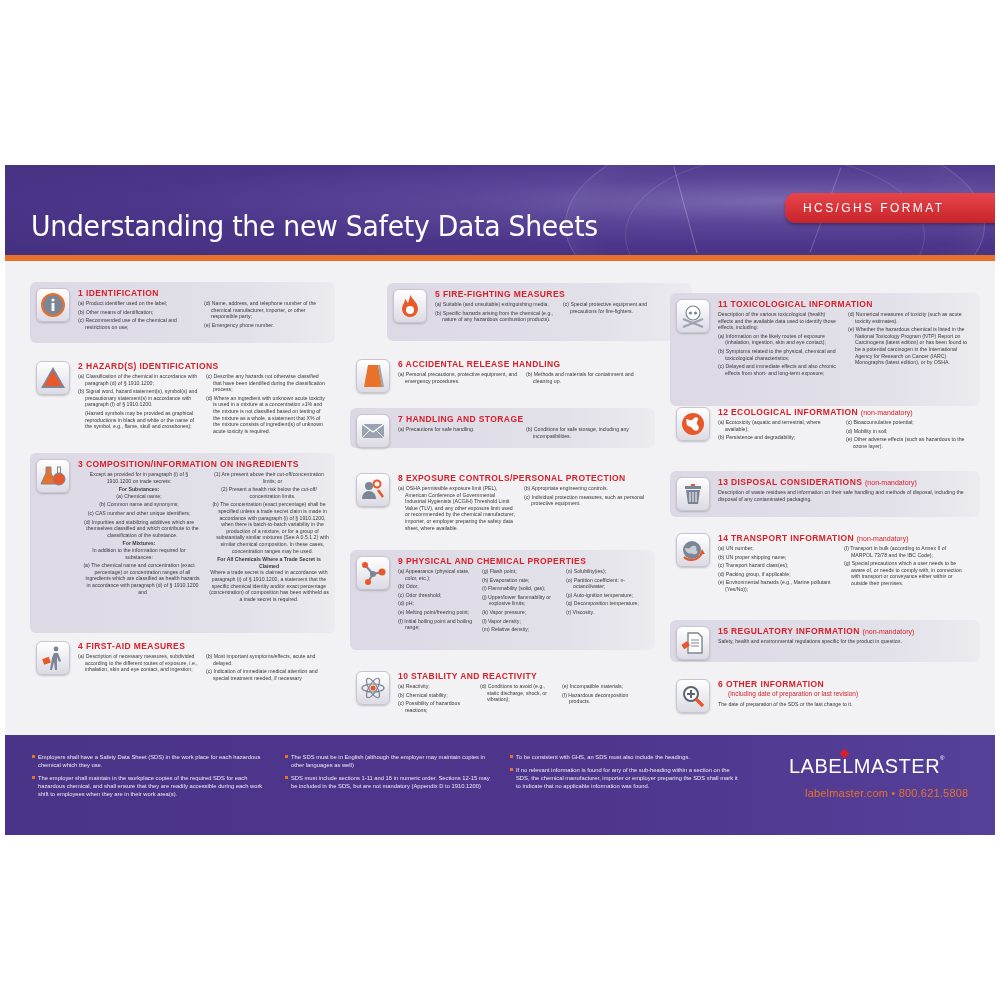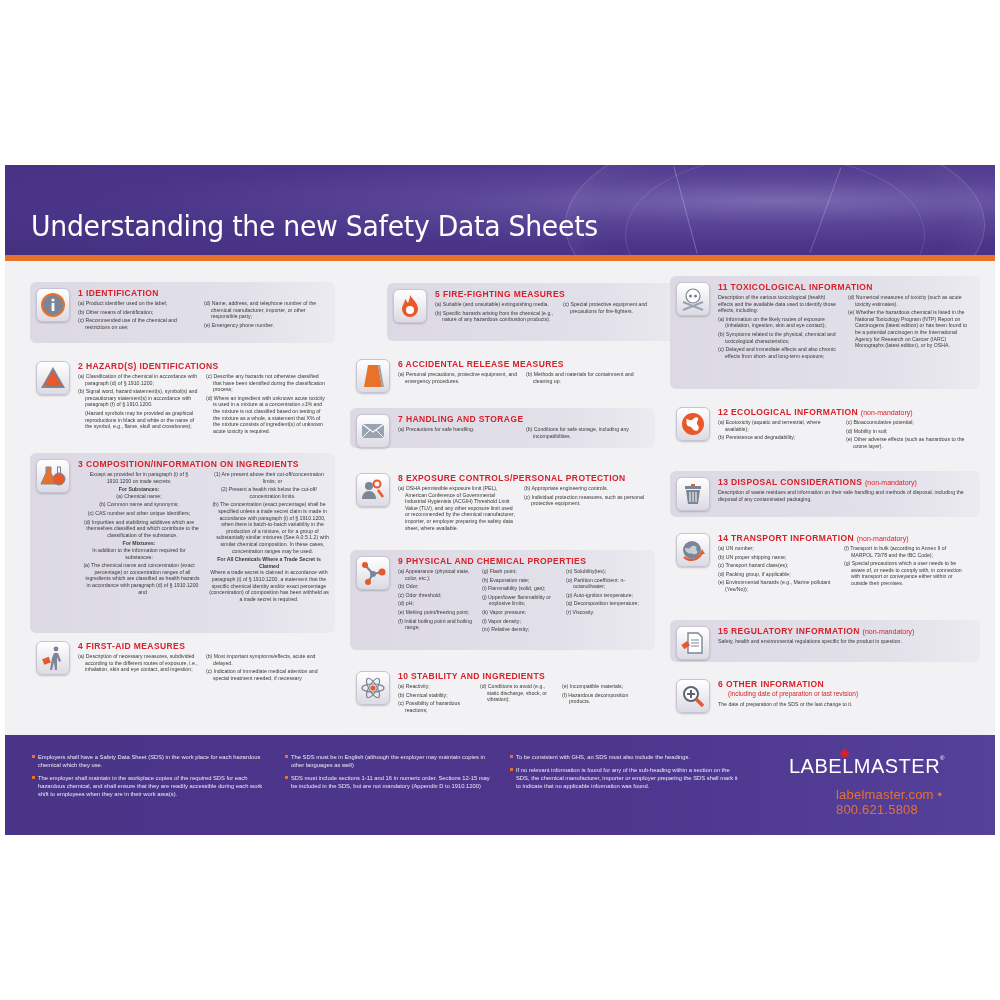--- a/index.html
+++ b/index.html
@@ -43,33 +43,34 @@
 
   
   .footer { position: absolute; left: 0; top: 570px; width: 990px; height: 100px;
     background: linear-gradient(90deg, #4a3488 0%, #4d368c 60%, #55409a 100%); }
   .footer .fcol { position: absolute; top: 18px; font-size: 5.8px; line-height: 8px; color: #ecebf4; }
   .footer .fcol p { margin-bottom: 5px; padding-left: 6px; position: relative; }
   .footer .fcol p::before { content: ""; position: absolute; left: 0; top: 2px; width: 3px; height: 3px; background: #e8722a; }
   .brand { position: absolute; left: 784px; top: 20px; font-size: 20px; color: #fff; letter-spacing: 0.5px; }
   .brand .diamond { position: absolute; left: 52px; top: -5px; width: 7px; height: 7px; background: #d8202a; transform: rotate(45deg); }
   .brand .reg { font-size: 6px; vertical-align: top; }
-  .contact { position: absolute; left: 831px; top: 52px; font-size: 13px; color: #e8722a; letter-spacing: 0.2px; }
+  .contact { position: absolute; left: 800px; top: 52px; font-size: 11px; color: #e8722a; letter-spacing: 0.2px; }
 </style>
 </head>
 <body>
 
 <div class="poster">
 
   <div class="header">
     <div class="globe"></div>
     <div class="globe2"></div>
     <div class="line1"></div>
     <div class="line2"></div>
     <h1>Understanding the new Safety Data Sheets</h1>
+    <div class="format-badge">HCS/GHS FORMAT</div>
   </div>
   <div class="orange-rule"></div>
 
   <div class="section shaded" style="left:25px;top:117px;width:305px;height:61px;">
     <div class="icon-box">
       <svg viewBox="0 0 26 26">
           <circle cx="13" cy="13" r="11" fill="#7c8595" stroke="#e8722a" stroke-width="2"></circle>
           <circle cx="13" cy="8" r="1.6" fill="#fff"></circle>
           <rect x="11.6" y="11" width="2.8" height="8" fill="#fff"></rect>
         </svg>
@@ -179,21 +180,21 @@
     </div>
   </div>
 
   <div class="section" style="left:345px;top:188px;width:305px;height:40px;">
     <div class="icon-box">
       <svg viewBox="0 0 26 26">
           <polygon points="8,2 18,2 22,24 4,24" fill="#e8722a"></polygon>
           <polygon points="18,2 22,24 24,24 20,2" fill="#9aa3b1"></polygon>
         </svg>
     </div>
-    <div class="sec-title"><span>6</span> <span>ACCIDENTAL RELEASE MEASURES</span></div>
+    <div class="sec-title"><span>6</span> <span>ACCIDENTAL RELEASE HANDLING</span></div>
     <div class="cols">
       <div class="col" style="width:120px;">
         <p>(a) Personal precautions, protective equipment, and emergency procedures.</p>
       </div>
       <div class="col" style="width:120px;">
         <p>(b) Methods and materials for containment and cleaning up.</p>
       </div>
     </div>
   </div>
 
@@ -281,38 +282,38 @@
 
   <div class="section" style="left:345px;top:500px;width:305px;height:60px;">
     <div class="icon-box">
       <svg viewBox="0 0 26 26">
           <ellipse cx="13" cy="13" rx="11" ry="4" fill="none" stroke="#7c8595" stroke-width="1.2"></ellipse>
           <ellipse cx="13" cy="13" rx="11" ry="4" fill="none" stroke="#7c8595" stroke-width="1.2" transform="rotate(60 13 13)"></ellipse>
           <ellipse cx="13" cy="13" rx="11" ry="4" fill="none" stroke="#7c8595" stroke-width="1.2" transform="rotate(-60 13 13)"></ellipse>
           <circle cx="13" cy="13" r="2.6" fill="#e8582a"></circle>
         </svg>
     </div>
-    <div class="sec-title"><span>10</span> <span>STABILITY AND INGREDIENTS</span></div>
+    <div class="sec-title"><span>10</span> <span>STABILITY AND REACTIVITY</span></div>
     <div class="cols">
       <div class="col" style="width:74px;">
         <p>(a) Reactivity;</p>
         <p>(b) Chemical stability;</p>
         <p>(c) Possibility of hazardous reactions;</p>
       </div>
       <div class="col" style="width:74px;">
         <p>(d) Conditions to avoid (e.g., static discharge, shock, or vibration);</p>
       </div>
       <div class="col" style="width:80px;">
         <p>(e) Incompatible materials;</p>
         <p>(f) Hazardous decomposition products.</p>
       </div>
     </div>
   </div>
 
-  <div class="section shaded" style="left:665px;top:111px;width:310px;height:113px;text-decoration:underline;">
+  <div class="section shaded" style="left:665px;top:128px;width:310px;height:113px;text-decoration:underline;">
     <div class="icon-box">
       <svg viewBox="0 0 26 26">
           <line x1="3" y1="16" x2="23" y2="24" stroke="#9aa3b1" stroke-width="2"></line>
           <line x1="23" y1="16" x2="3" y2="24" stroke="#9aa3b1" stroke-width="2"></line>
           <circle cx="13" cy="10" r="7" fill="#fff" stroke="#7c8595" stroke-width="1.2"></circle>
           <circle cx="10.5" cy="10" r="1.6" fill="#7c8595"></circle>
           <circle cx="15.5" cy="10" r="1.6" fill="#7c8595"></circle>
         </svg>
     </div>
     <div class="sec-title"><span>11</span> <span>TOXICOLOGICAL INFORMATION</span></div>

